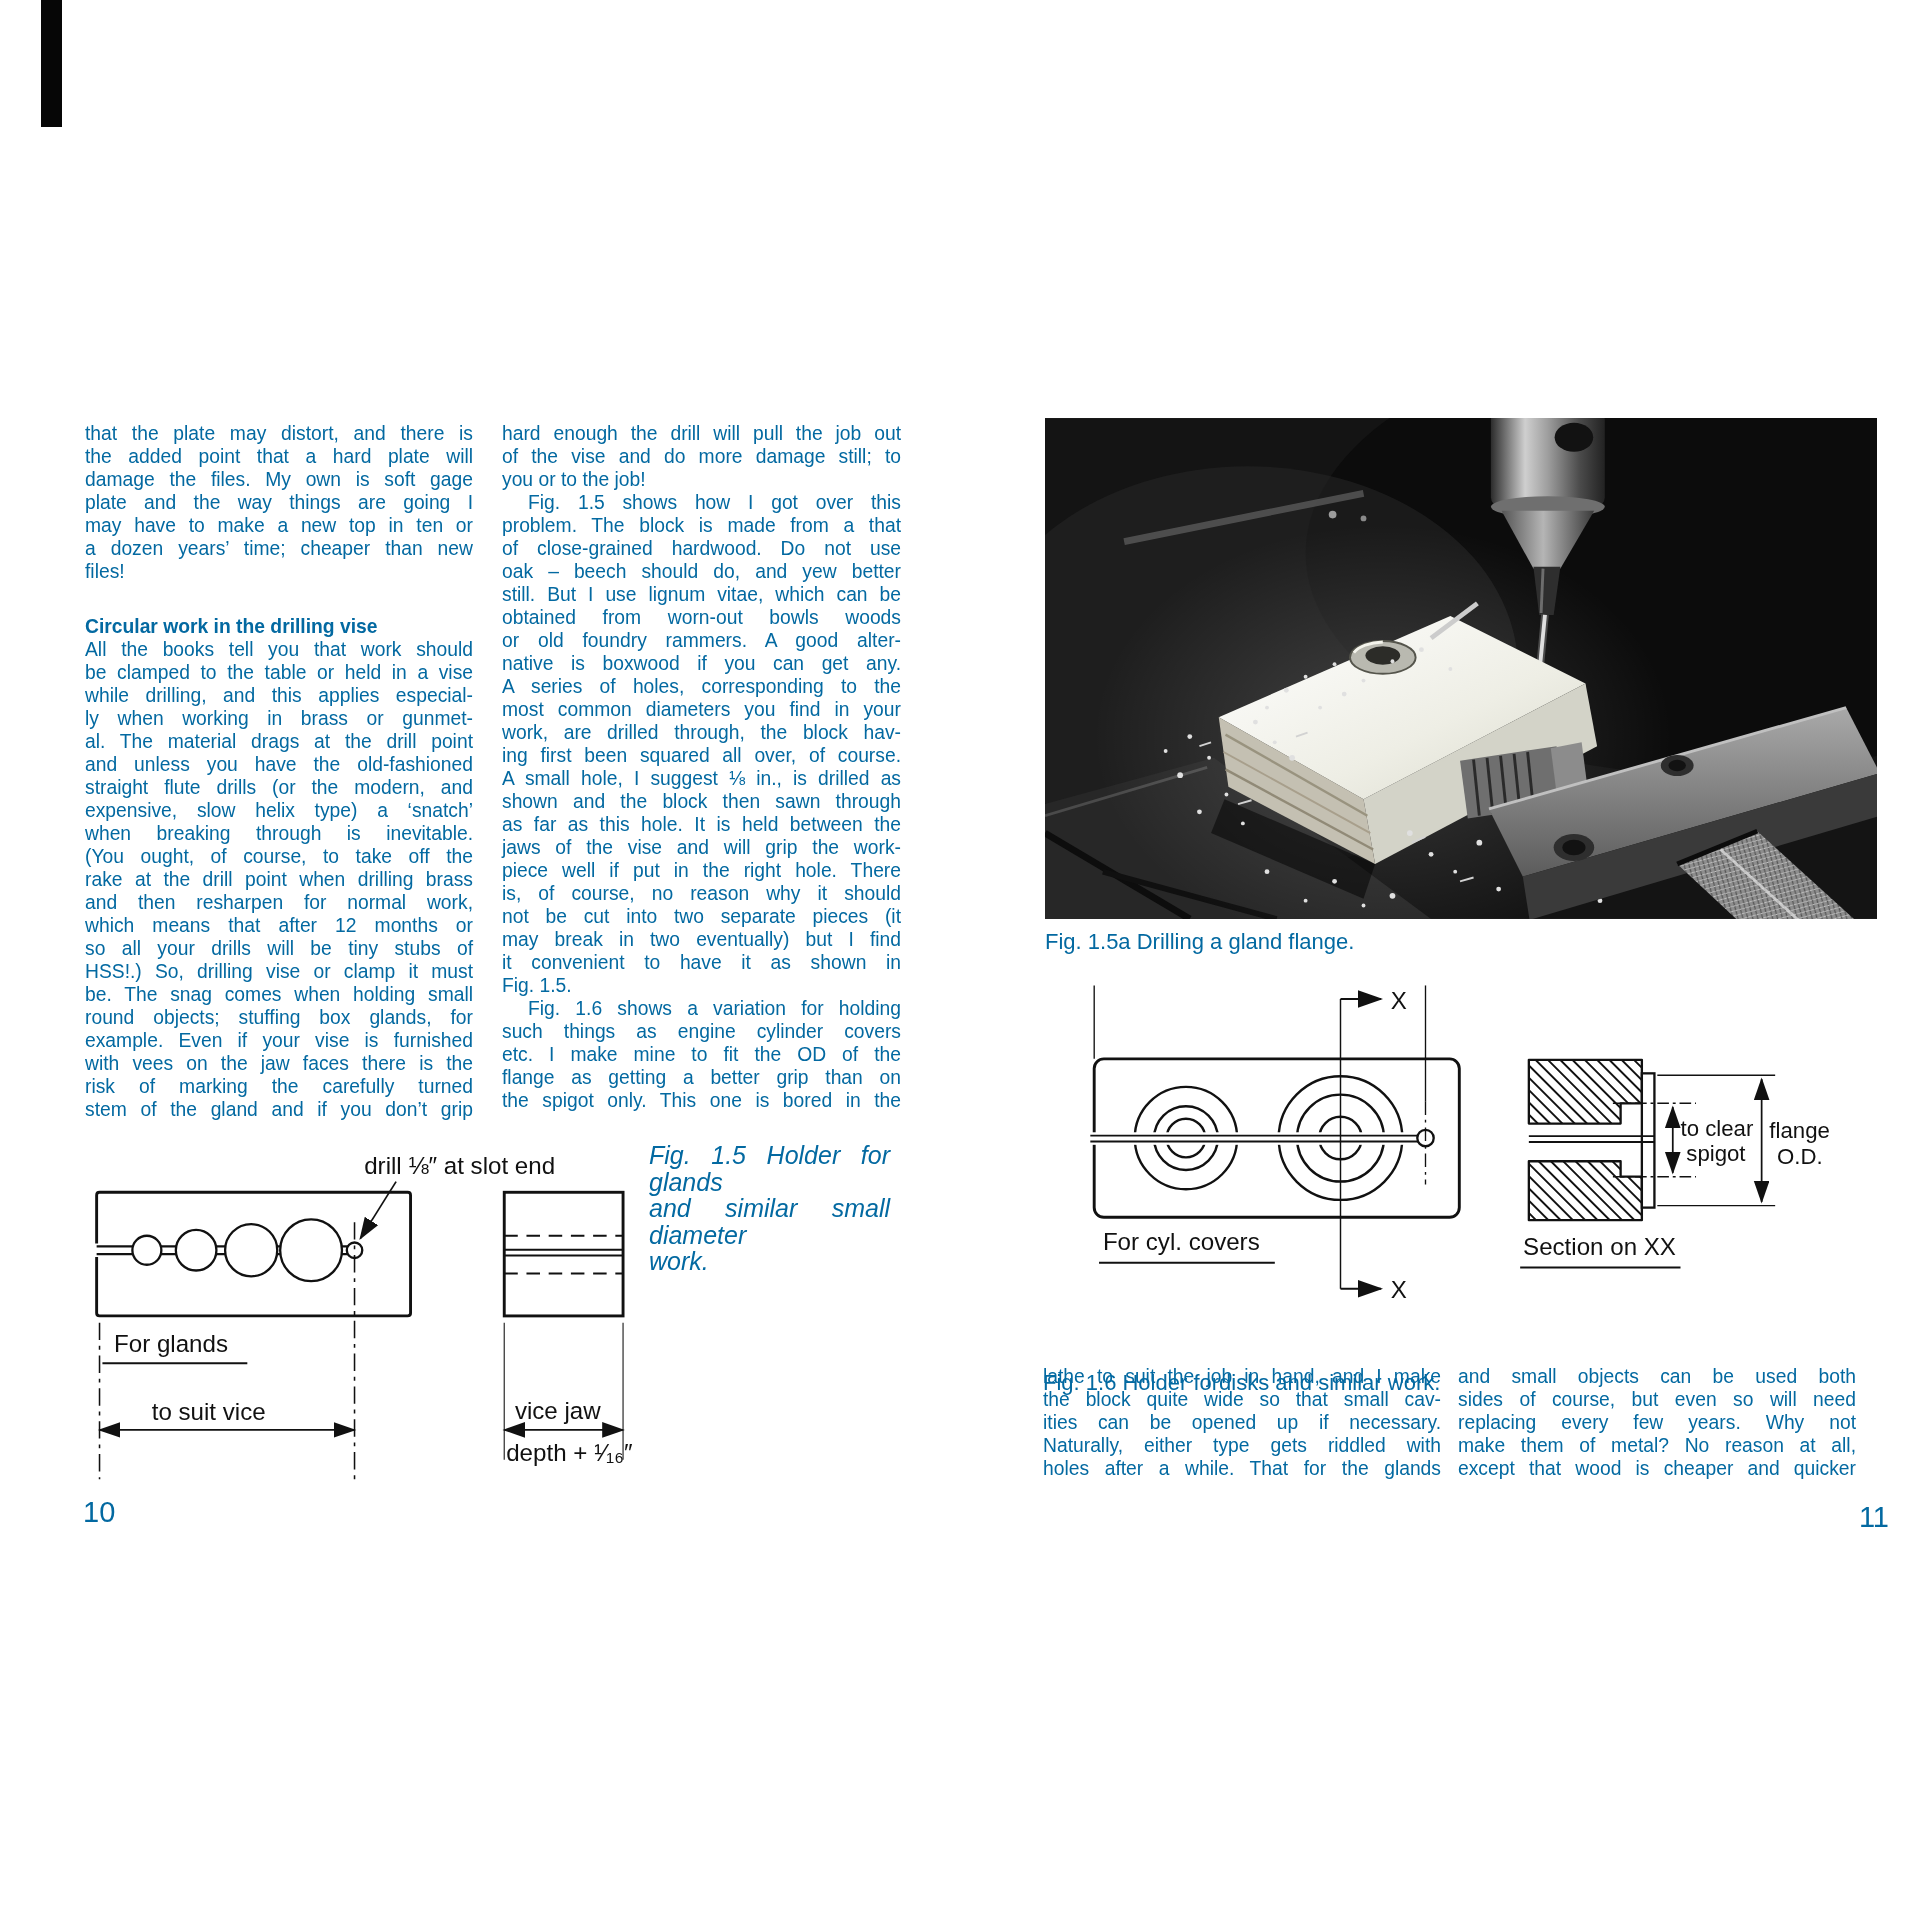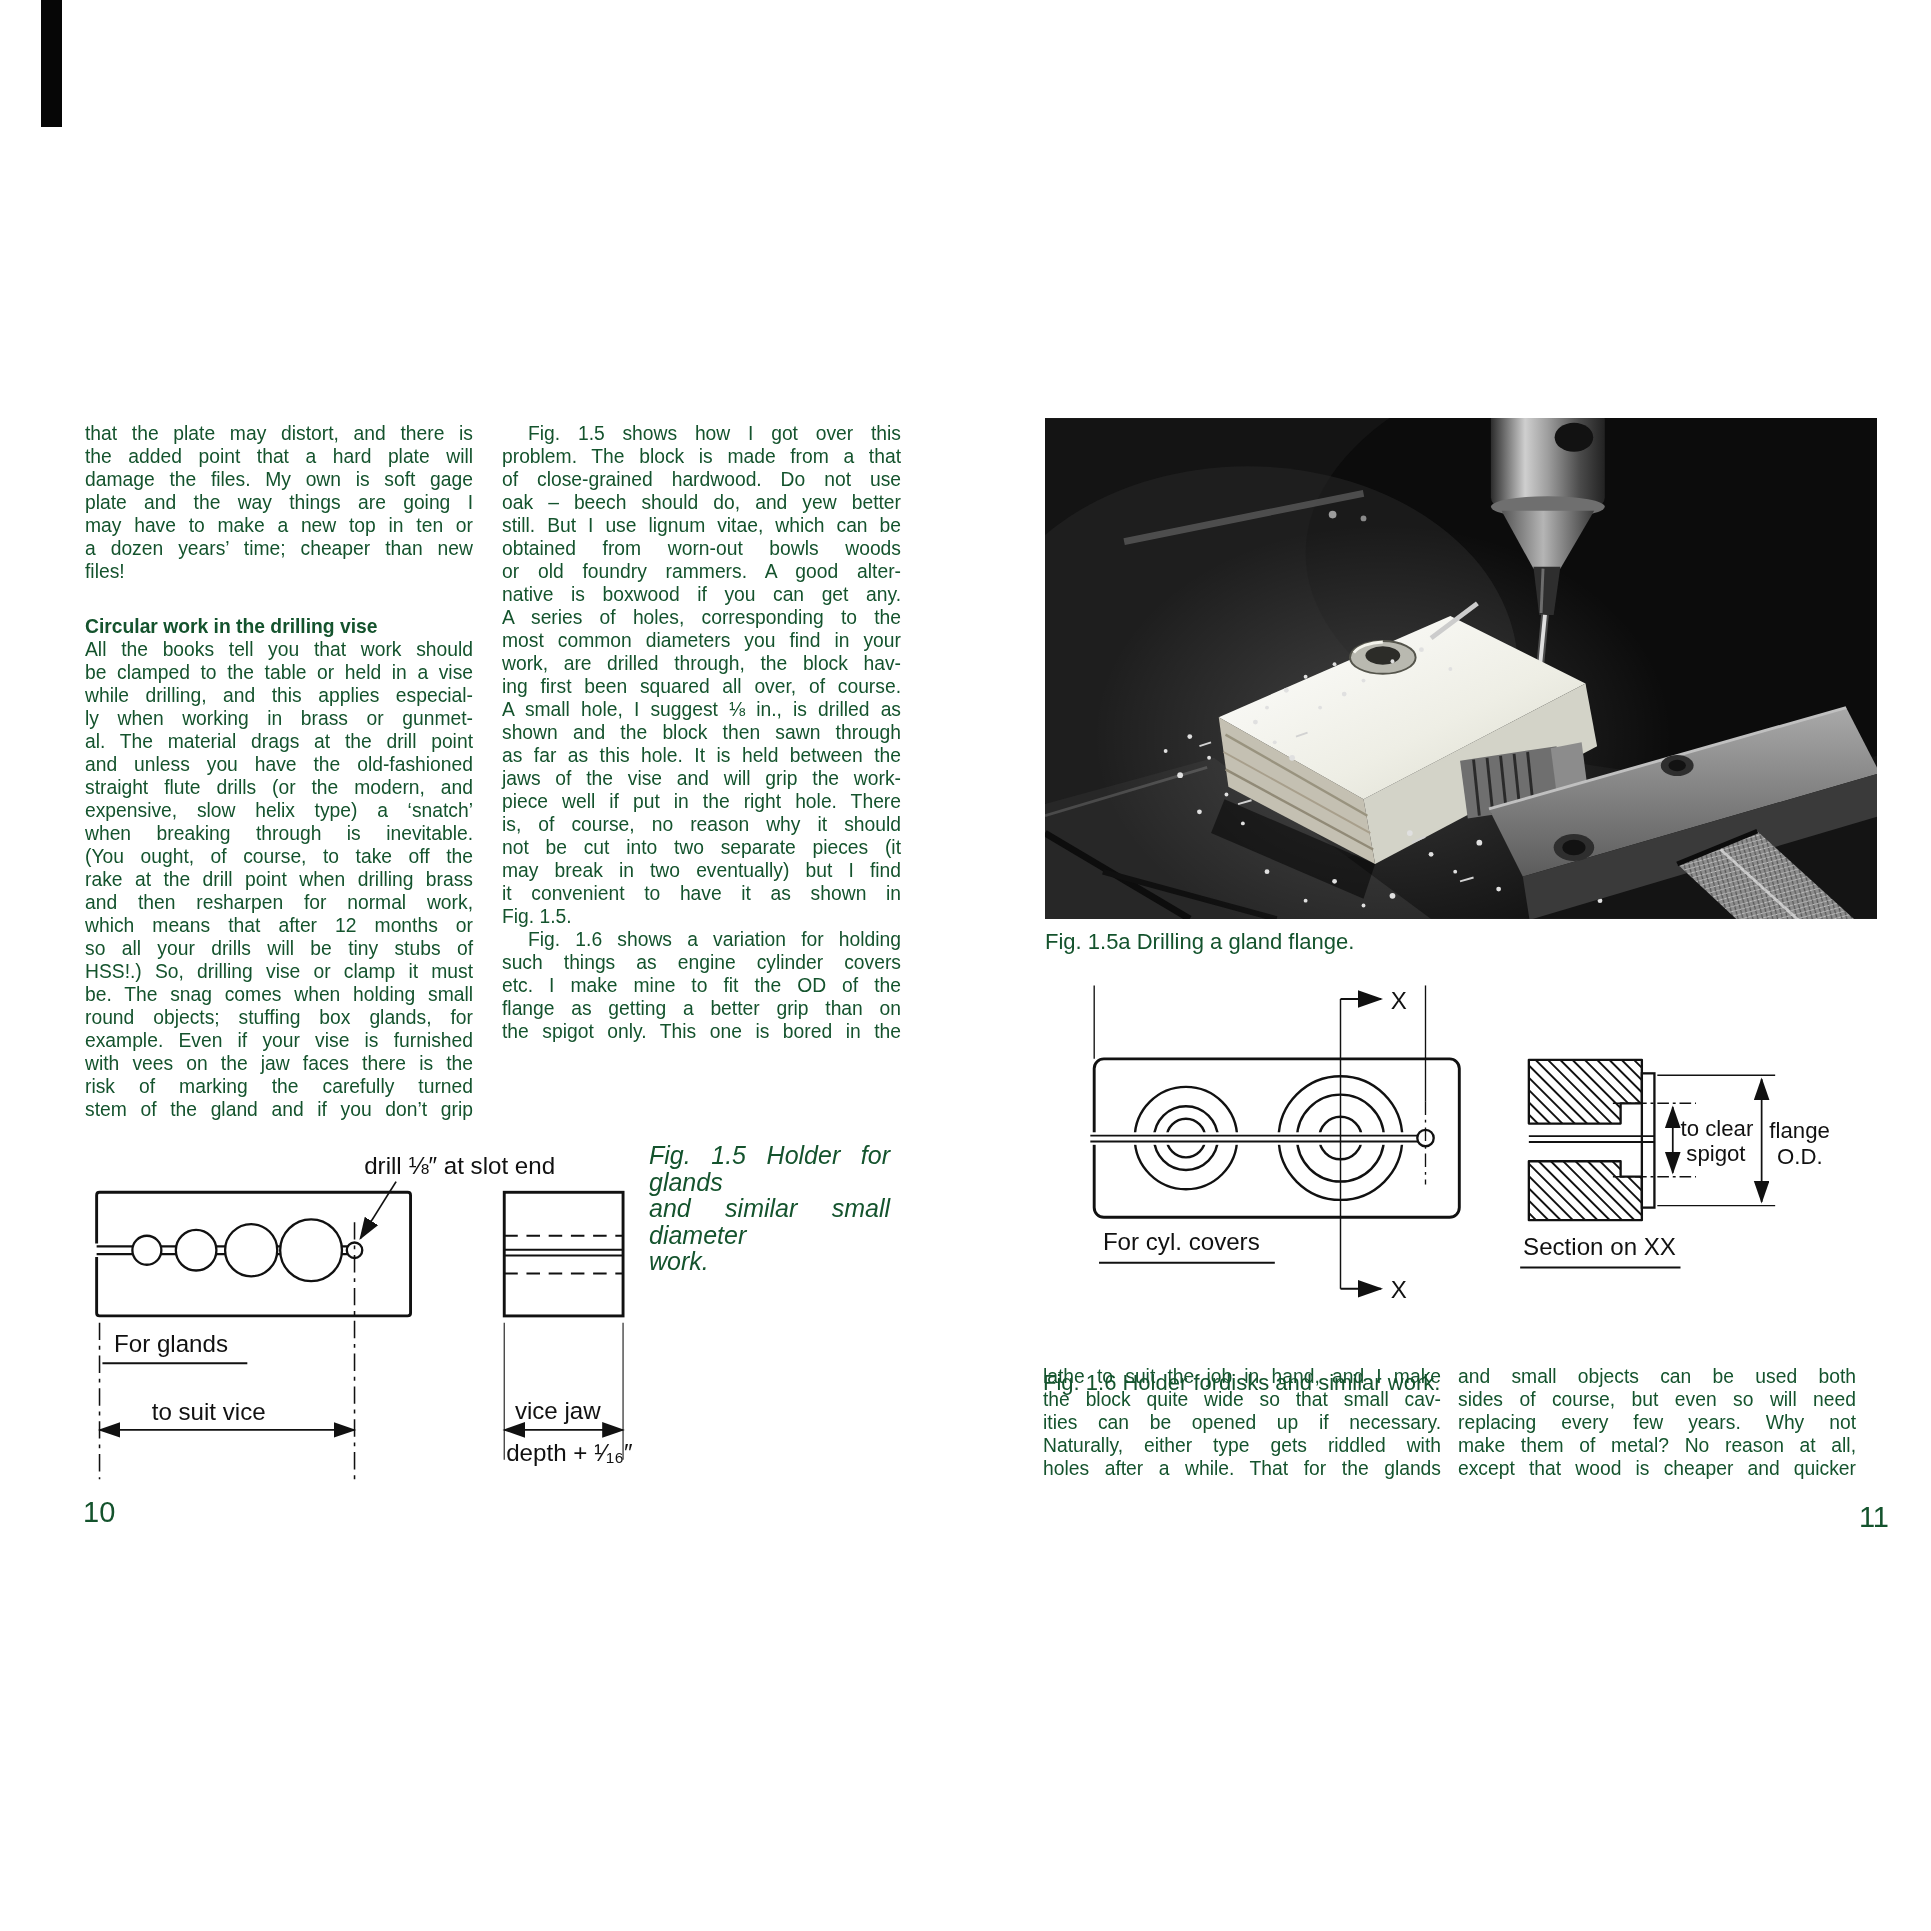--- a/index.html
+++ b/index.html
@@ -1,17 +1,17 @@
 <!DOCTYPE html>
 <html><head>
 <meta charset="utf-8">
 <style>
   html,body{margin:0;padding:0;background:#ffffff;}
   #page{position:relative;width:1931px;height:1931px;background:#ffffff;overflow:hidden;
-        font-family:"Liberation Sans",sans-serif;color:#14532d;}
+        font-family:"Liberation Sans",sans-serif;color:#0369a1;}
   .textcol{position:absolute;font-size:19.3px;line-height:23px;}
   .tline{text-align:justify;text-align-last:justify;}
   .tline.last{text-align-last:auto;}
   .para.heading{margin-top:32px;}
   .para.heading .tline{font-weight:bold;text-align-last:auto;}
   .para.caption .tline{font-style:italic;font-size:25px;line-height:26.6px;text-align-last:auto;}
   .first-indent{text-indent:26px;}
   .figcaption{position:absolute;font-size:22px;line-height:26.6px;}
   .pagenum{position:absolute;font-size:29px;}
   .scanbar{position:absolute;left:41px;top:0;width:21px;height:127px;background:#060606;}
@@ -60,20 +60,25 @@
           <div class="tline">be. The snag comes when holding small</div>
           <div class="tline">round objects; stuffing box glands, for</div>
           <div class="tline">example. Even if your vise is furnished</div>
           <div class="tline">with vees on the jaw faces there is the</div>
           <div class="tline">risk of marking the carefully turned</div>
           <div class="tline">stem of the gland and if you don’t grip</div>
         </div>
       </div>
 
     <div class="textcol" style="left:502px;top:422px;width:399px;">
+        <div class="para body">
+          <div class="tline">hard enough the drill will pull the job out</div>
+          <div class="tline">of the vise and do more damage still; to</div>
+          <div class="tline last">you or to the job!</div>
+        </div>
         <div class="para body">
           <div class="tline first-indent">Fig. 1.5 shows how I got over this</div>
           <div class="tline">problem. The block is made from a that</div>
           <div class="tline">of close-grained hardwood. Do not use</div>
           <div class="tline">oak – beech should do, and yew better</div>
           <div class="tline">still. But I use lignum vitae, which can be</div>
           <div class="tline">obtained from worn-out bowls woods</div>
           <div class="tline">or old foundry rammers. A good alter-</div>
           <div class="tline">native is boxwood if you can get any.</div>
           <div class="tline">A series of holes, corresponding to the</div>

